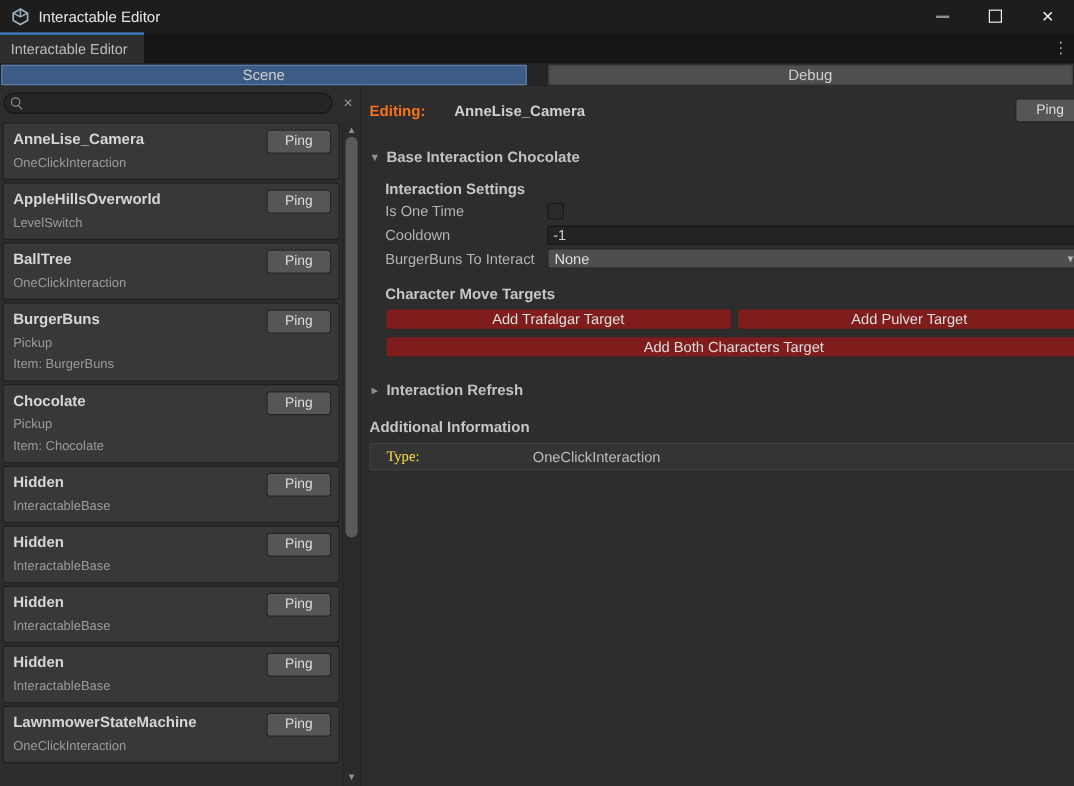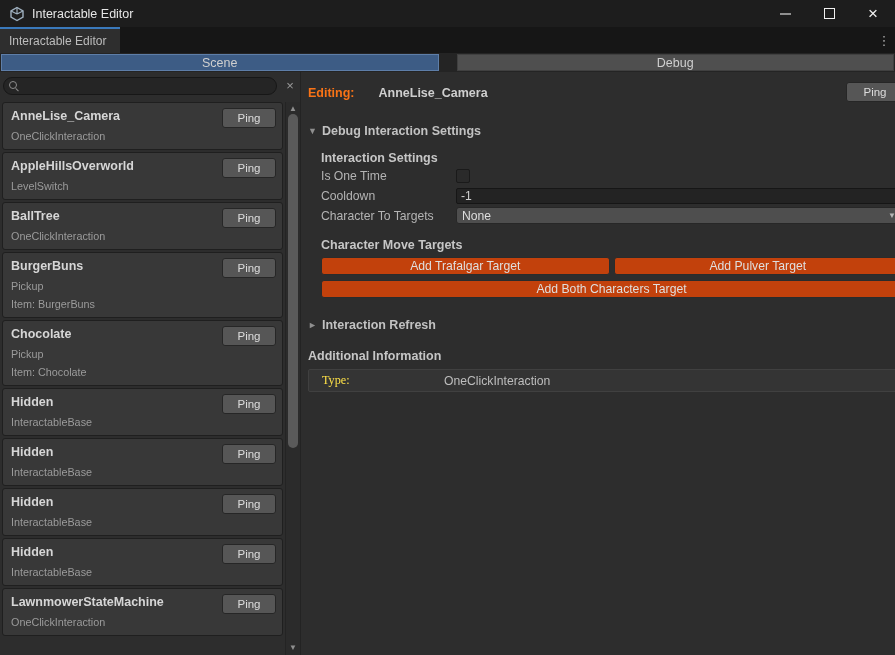--- a/index.html
+++ b/index.html
@@ -100,21 +100,21 @@
   .checkbox { width:14px; height:14px; background:#2a2a2a; border:1px solid #1a1a1a; border-radius:2px; }
   .text-field { flex:1; height:16px; background:#232323; border:1px solid #161616; border-radius:2px;
                 color:#d0d0d0; display:flex; align-items:center; padding-left:4px;
                 margin-right:-7px; font-size:12.2px; }
   .dropdown { flex:1; height:17px; background:#4e4e4e; border:1px solid #272727; border-radius:3px;
               color:#dedede; display:flex; align-items:center; padding-left:5px;
               margin-right:-7px; font-size:12.2px; position:relative; }
   .dropdown .dd-arrow { position:absolute; right:5px; color:#b5b5b5; font-size:8px; }
 
   .btn-row { display:flex; gap:4px; margin-top:5px; margin-right:-7px; }
-  .u-btn { flex:1; height:18px; background:#c2410c; border:1px solid #2b2b2b; border-radius:3px;
+  .u-btn { flex:1; height:18px; background:#7f1d1d; border:1px solid #2b2b2b; border-radius:3px;
            color:#dfdfdf; font-size:12.2px; display:flex; align-items:center; justify-content:center; }
   .targets-summary { color:#b2b2b2; font-size:12.2px; margin-top:7px; }
 
   .add-header { font-weight:bold; color:#c6c6c6; font-size:12.5px; margin-top:17px; }
   .type-box { margin-top:6px; margin-right:-7px; background:#343434; border:1px solid #404040;
               border-radius:2px; height:23px; display:flex; align-items:center; }
   .type-label { width:135px; flex:none; color:#fde047; font-size:12.2px; padding-left:13px;font-family:Liberation Serif, serif; }
   .type-value { color:#bdbdbd; font-size:12.2px; }
 </style>
 </head>
@@ -238,42 +238,42 @@
     <div class="right-panel">
 
       <div class="edit-row">
         <span class="edit-label">Editing:</span>
         <span class="edit-value">AnneLise_Camera</span>
         <div class="edit-ping">Ping</div>
       </div>
 
       <div class="foldout">
         <span class="tri">▼</span>
-        <span class="fl-label">Debug Interaction Settings</span>
+        <span class="fl-label">Base Interaction Chocolate</span>
       </div>
 
       <div class="section">
         <div class="sec-header">Interaction Settings</div>
 
         <div class="prop-row">
           <span class="prop-label">Is One Time</span>
           <span class="prop-field">
               <span class="checkbox"></span>
             </span>
         </div>
 
         <div class="prop-row">
           <span class="prop-label">Cooldown</span>
           <span class="prop-field">
               <span class="text-field">-1</span>
             </span>
         </div>
 
         <div class="prop-row">
-          <span class="prop-label">Character To Targets</span>
+          <span class="prop-label">BurgerBuns To Interact</span>
           <span class="prop-field">
             <span class="dropdown">
               <span>None</span>
               <span class="dd-arrow">▼</span>
             </span>
           </span>
         </div>
 
         <div class="sec-header">Character Move Targets</div>
 

